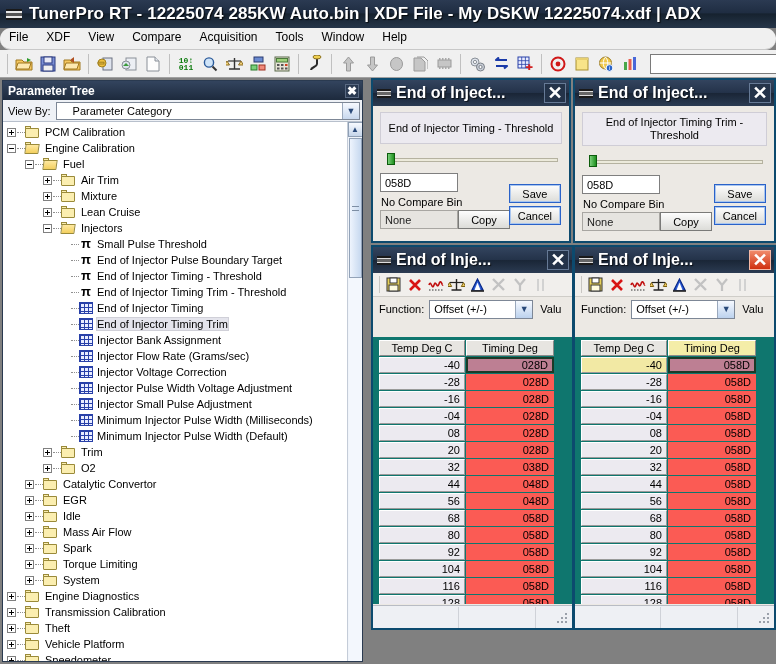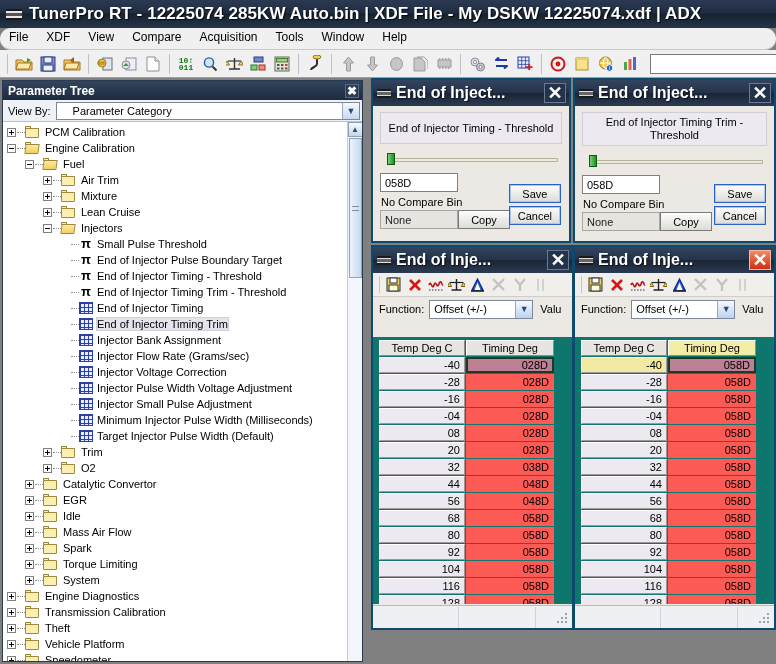--- a/index.html
+++ b/index.html
@@ -644,21 +644,21 @@
             <span class="tspacer" style="width: 10px;"></span>
             <span class="tdots"></span>
             <span class="tgrid"></span>
             <span class="tlabel">Minimum Injector Pulse Width (Milliseconds)</span>
           </div>
           <div class="trow">
             <span class="tspacer" style="width: 58px;"></span>
             <span class="tspacer" style="width: 10px;"></span>
             <span class="tdots"></span>
             <span class="tgrid"></span>
-            <span class="tlabel">Target Injector Pulse Width (Default)</span>
+            <span class="tlabel">Minimum Injector Pulse Width (Default)</span>
           </div>
           <div class="trow">
             <span class="tspacer" style="width: 40px;"></span>
             <span class="tplus plus"></span>
             <span class="tdots"></span>
             <span class="tfolder">
               <span class="tab"></span>
               <span class="f"></span>
             </span>
             <span class="tlabel">Trim</span>

